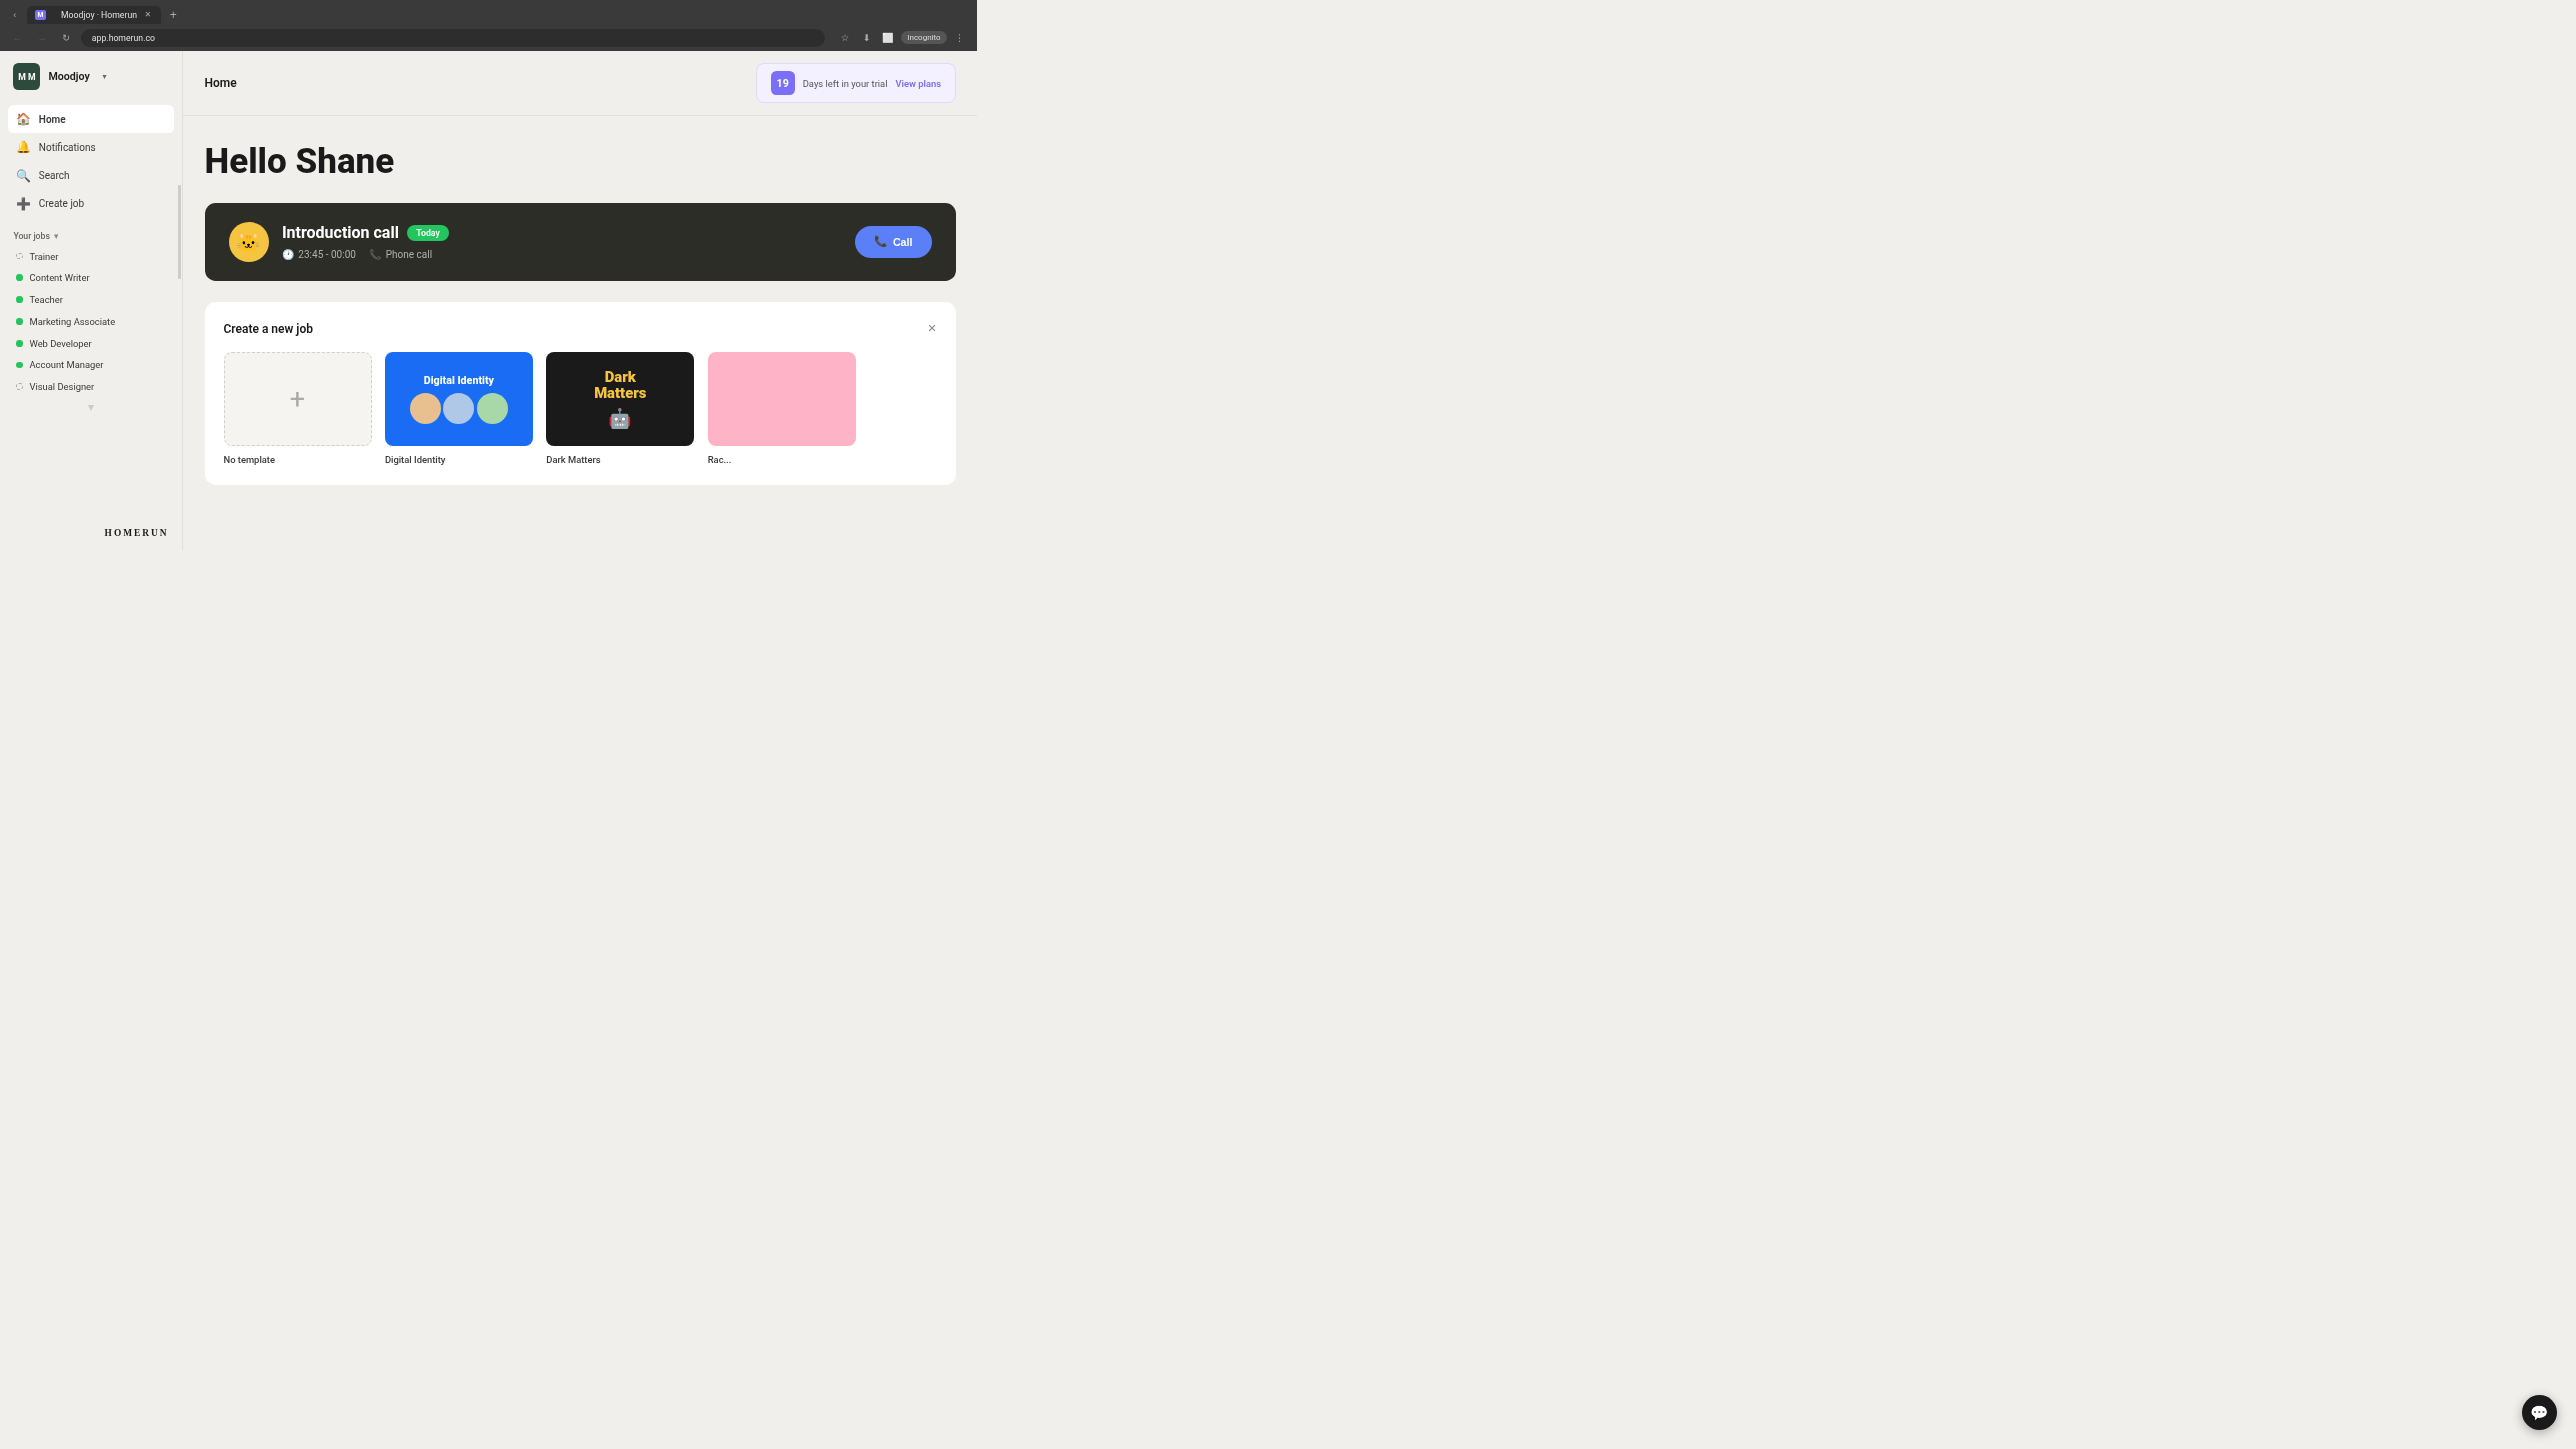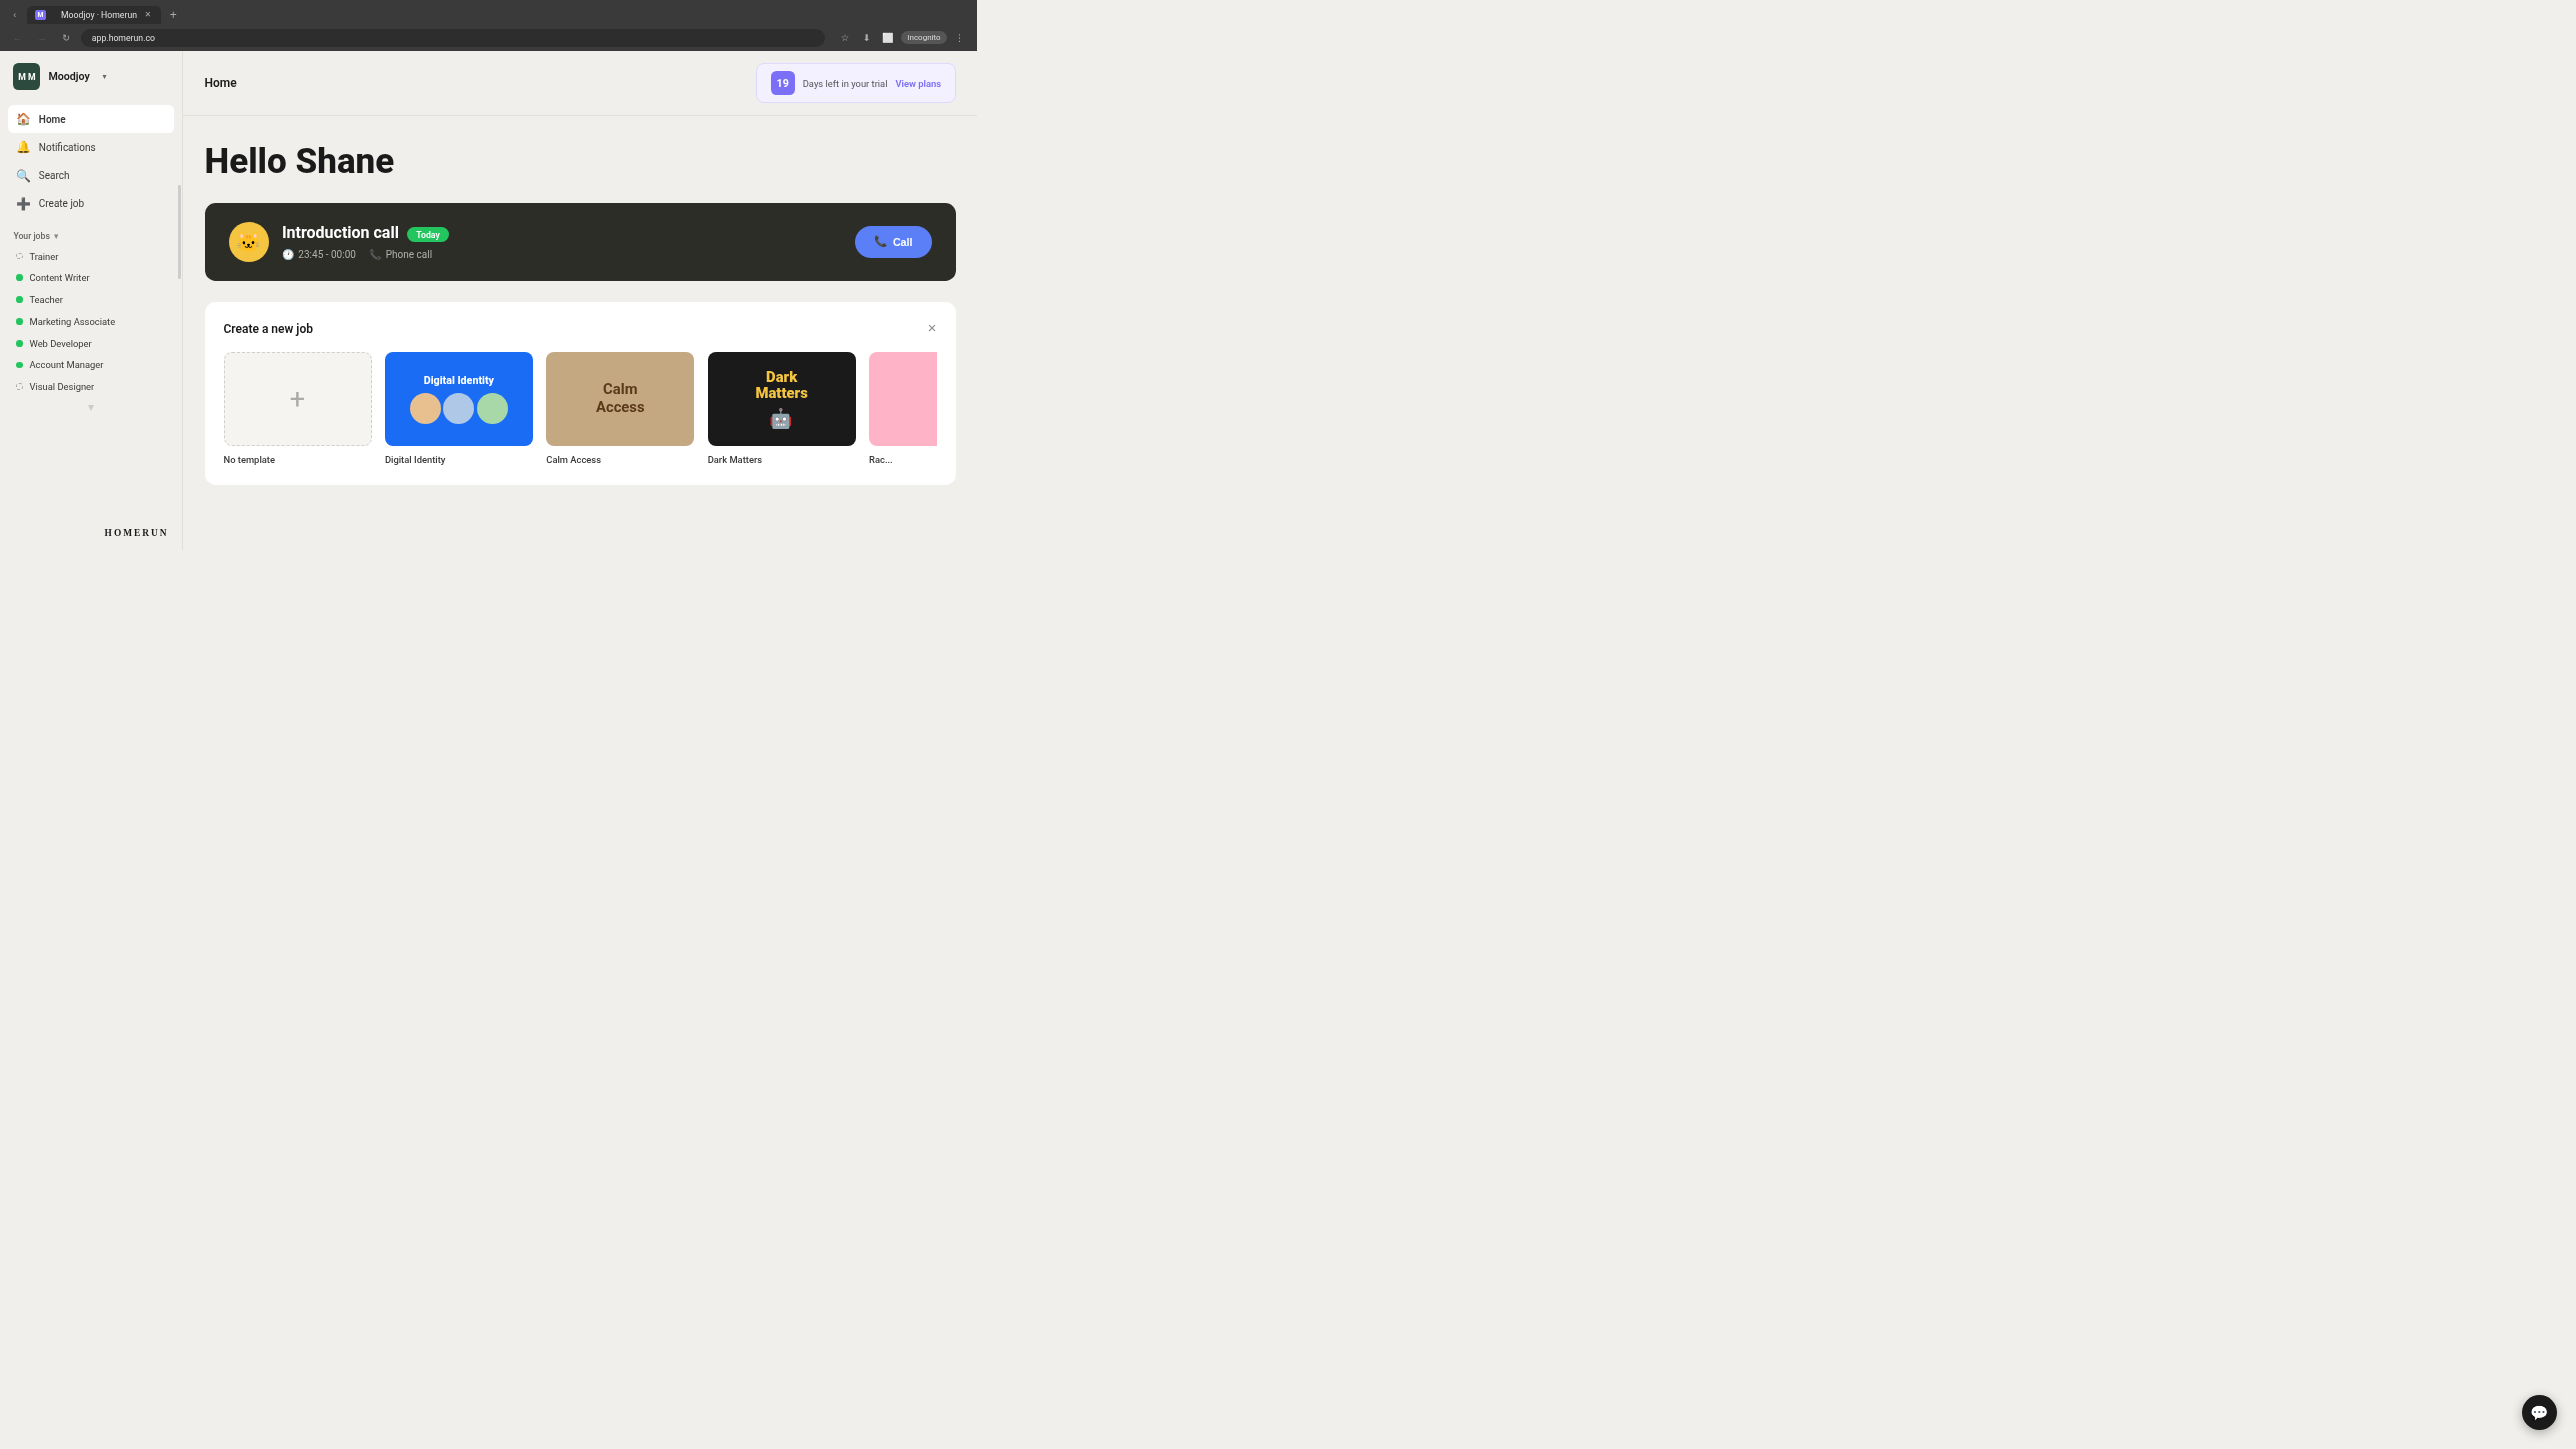--- a/index.html
+++ b/index.html
@@ -278,21 +278,21 @@
       width: 40px; height: 40px;
       border-radius: 50%;
       background: #f5c542;
       display: flex; align-items: center; justify-content: center;
       font-size: 20px;
       flex-shrink: 0;
       overflow: hidden;
     }
     .intro-details { flex: 1; }
     .intro-title-row {
-      display: flex; align-items: flex-end; gap: 8px;
+      display: flex; align-items: center; gap: 8px;
       margin-bottom: 6.7px;
     }
     .intro-title {
       font-size: 16px; font-weight: 700;
       color: white;
     }
     .today-badge {
       background: #22c55e;
       color: white;
       border-radius: 13.4px;
@@ -598,28 +598,20 @@
               <div class="di-title">Digital Identity</div>
               <div class="di-photos">
                 <div class="di-photo di-photo-1" style="background: #e8c090; border-radius:50%;"></div>
                 <div class="di-photo di-photo-2" style="background: #b0c8e8; border-radius:50%;"></div>
                 <div class="di-photo di-photo-3" style="background: #a8d8a8; border-radius:50%;"></div>
               </div>
             </div>
             <span class="template-name">Digital Identity</span>
           </div>
 
-          <div class="template-card">
-            <div class="template-thumb calm-access">
-              <div class="ca-content">
-                <div class="ca-title">Calm<br>Access</div>
-              </div>
-            </div>
-            <span class="template-name">Calm Access</span>
-          </div>
 
           <div class="template-card">
             <div class="template-thumb dark-matters" style="position:relative; display:flex; flex-direction:column; align-items:center; justify-content:center; gap:5.4px;">
               <div class="dm-title">Dark<br>Matters</div>
               <div style="font-size:19px; color:#f5c542;">🤖</div>
             </div>
             <span class="template-name">Dark Matters</span>
           </div>
 
           <div class="template-card">

